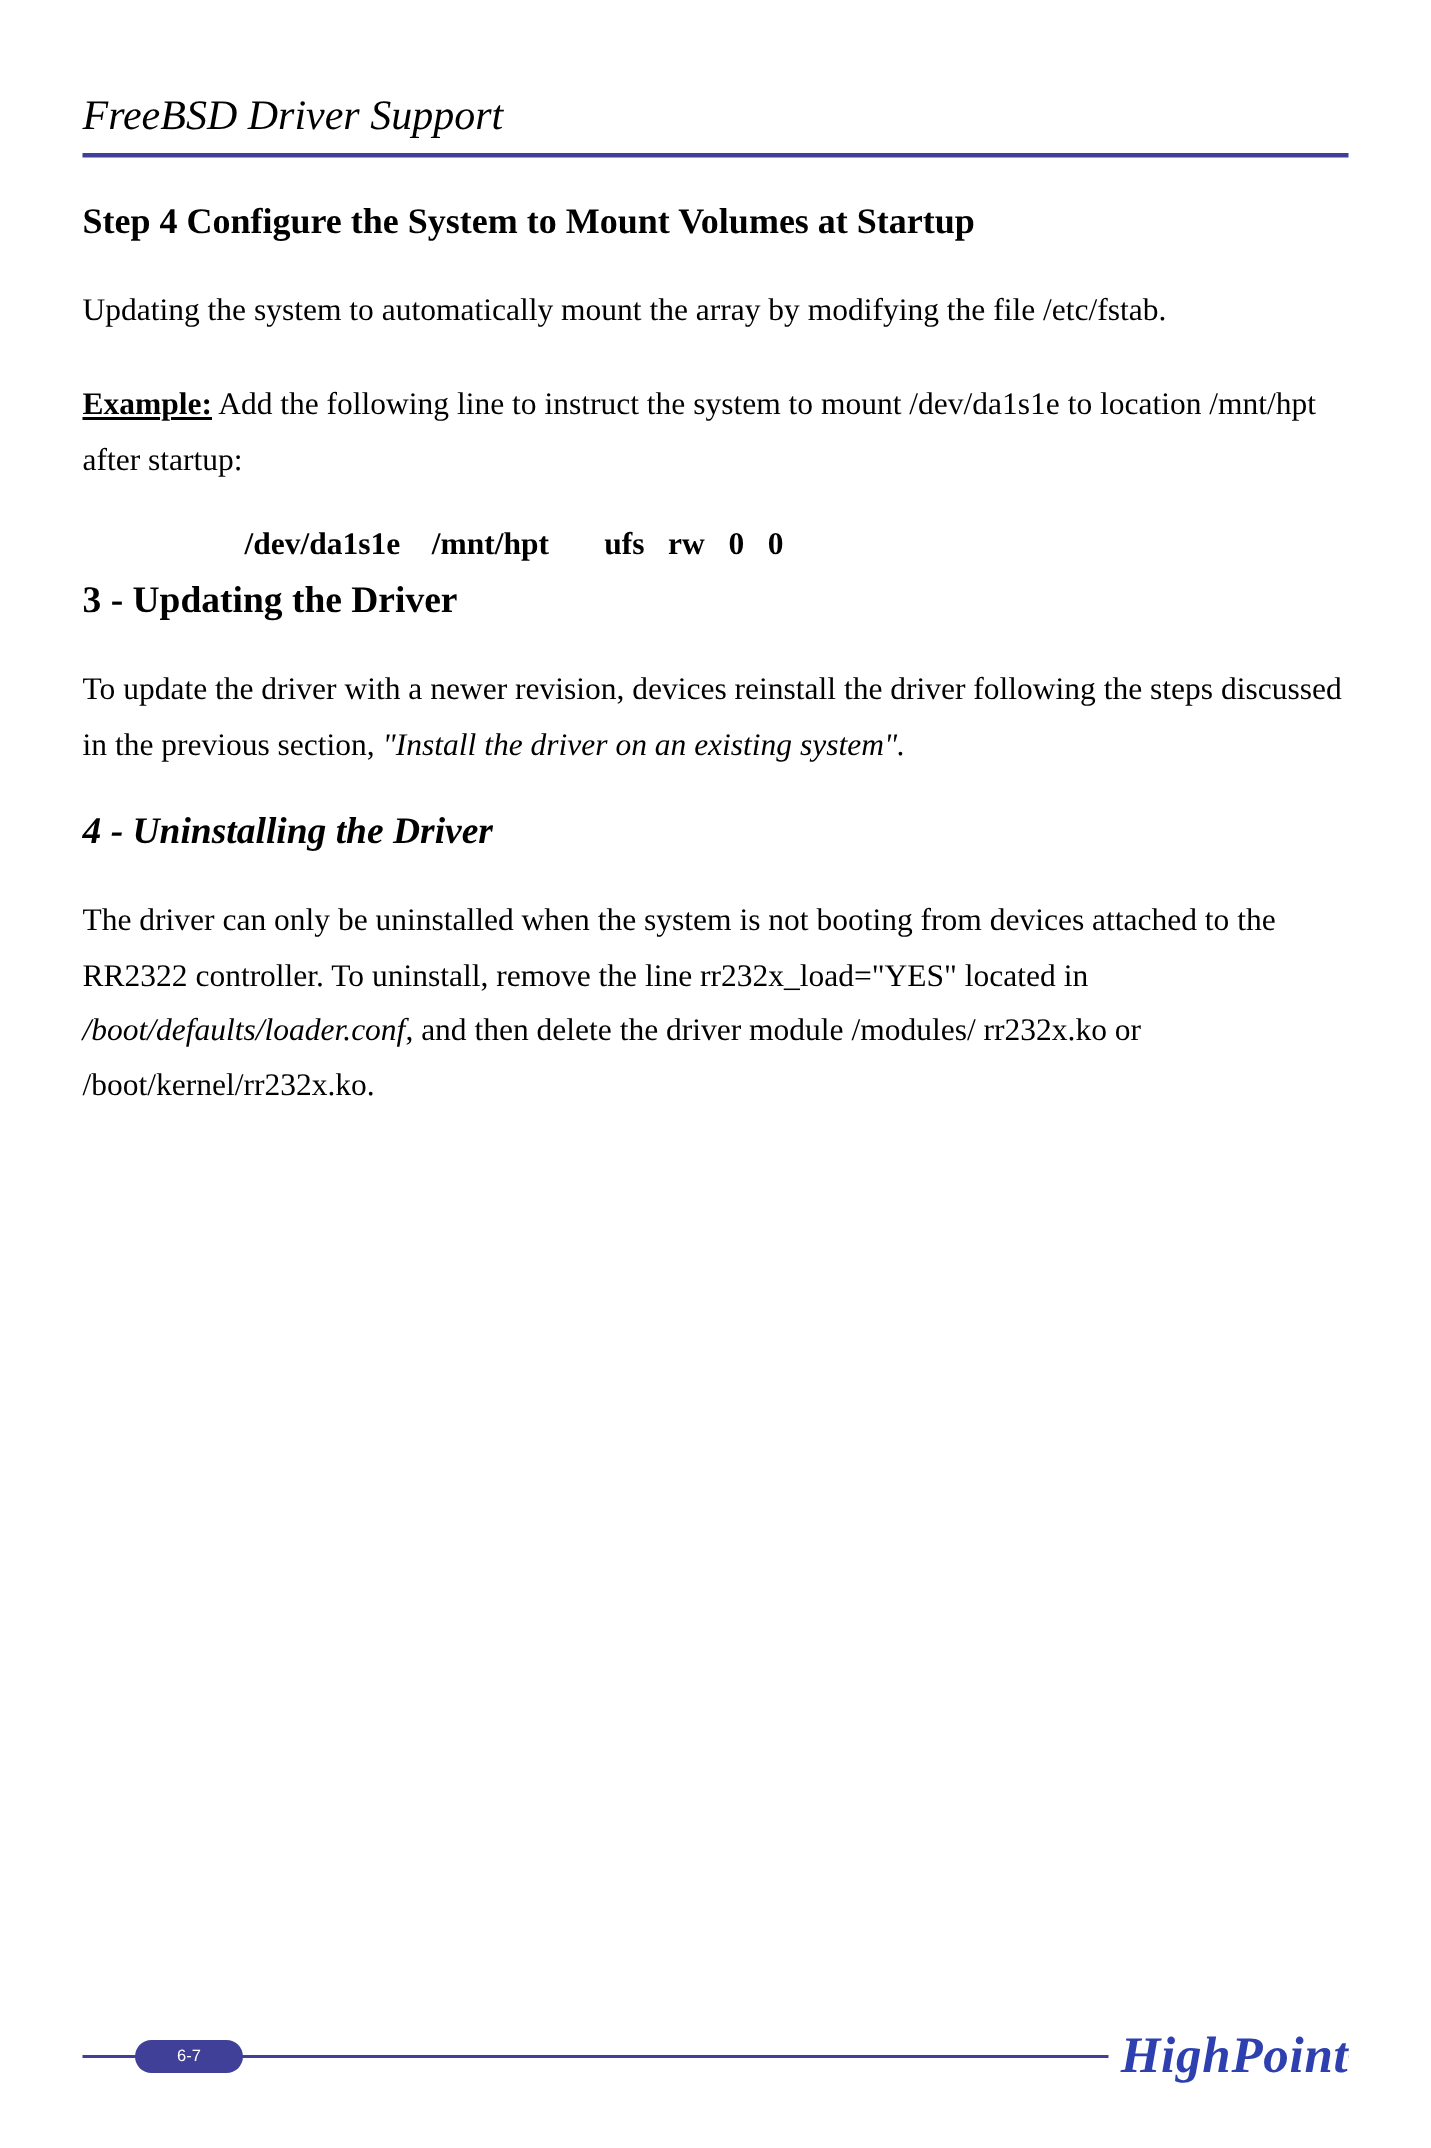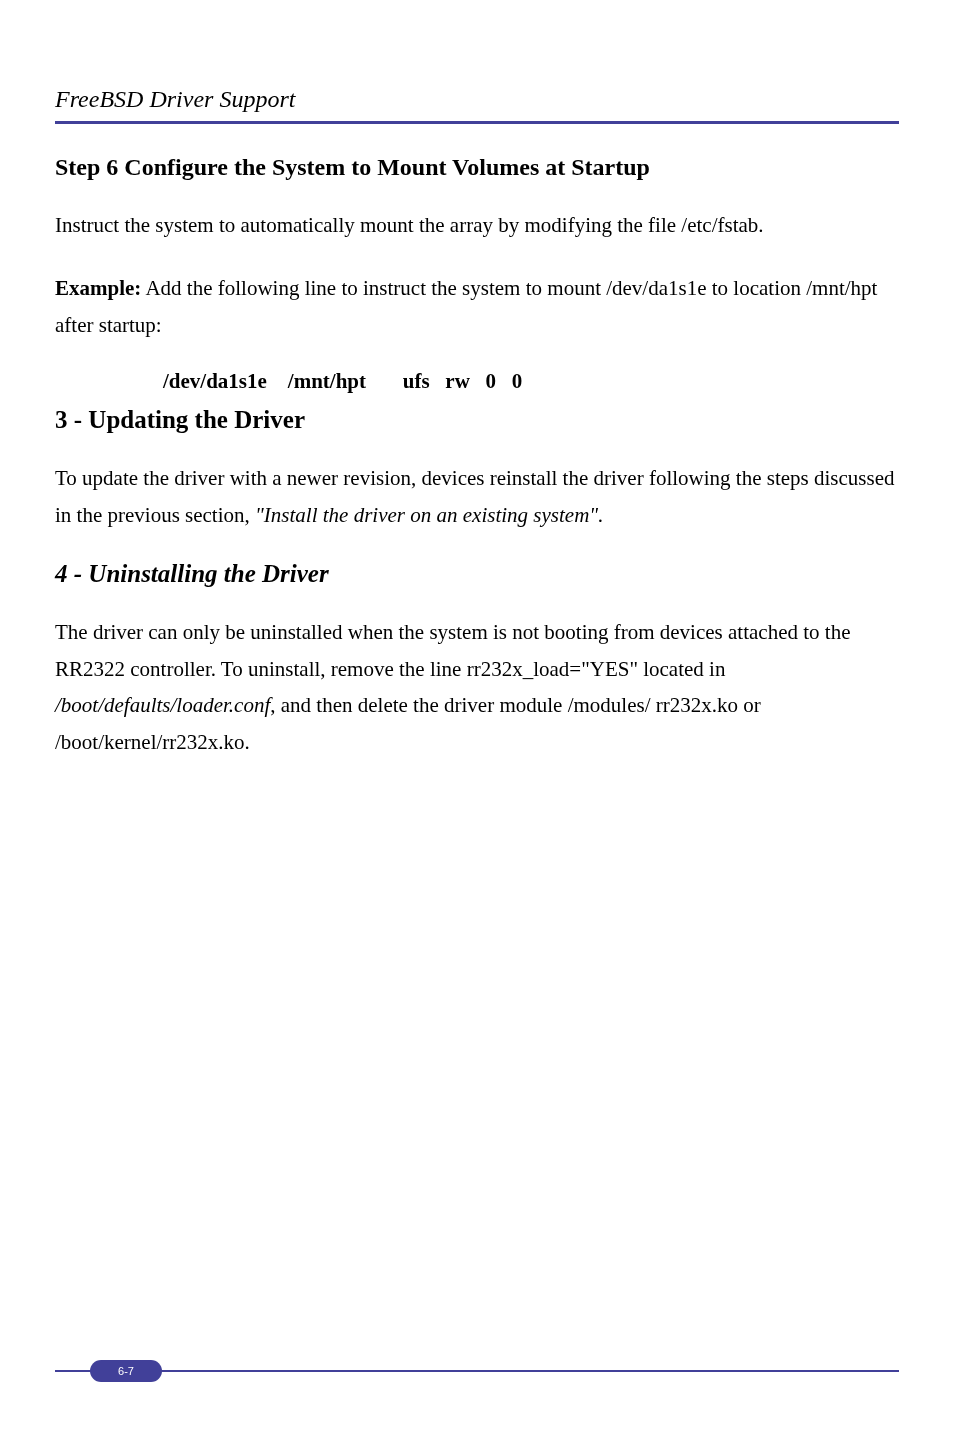--- a/index.html
+++ b/index.html
@@ -7,40 +7,39 @@
     width: 954px;
     height: 1432px;
     background: #fff;
     font-family: "Times New Roman", Times, serif;
     color: #000;
     position: relative;
     padding: 62px 55px 0 55px;
   }
   .running-head {
     font-style: italic;
-    font-size: 24px;
+    font-size: 28px;
     margin-bottom: 8px;
-    margin-top: 24px;
   }
   .hr-thick {
     border: none;
     border-top: 3px solid #414099;
     margin-bottom: 30px;
   }
   .h-step {
     font-weight: bold;
     font-size: 24px;
     margin-bottom: 26px;
   }
   .para {
     font-size: 21px;
     line-height: 1.75;
     margin-bottom: 26px;
   }
-  .para .bold { font-weight: bold; }
+  .para .bold { font-weight: bold; text-decoration: underline; }
   .para .ital { font-style: italic; }
   .code-line {
     font-size: 21px;
     font-weight: bold;
     padding-left: 108px;
     white-space: pre;
   }
   .h-sec {
     font-weight: bold;
     font-size: 25px;
@@ -88,23 +87,23 @@
     padding-left: 8px;
     letter-spacing: 0.5px;
   }
 </style>
 </head>
 <body>
 
 <div class="running-head">FreeBSD Driver Support</div>
 <hr class="hr-thick">
 
-<div class="h-step">Step 6 Configure the System to Mount Volumes at Startup</div>
+<div class="h-step">Step 4 Configure the System to Mount Volumes at Startup</div>
 
-<div class="para">Instruct the system to automatically mount the array by modifying the file /etc/fstab.</div>
+<div class="para">Updating the system to automatically mount the array by modifying the file /etc/fstab.</div>
 
 <div class="para">
   <span class="bold">Example:</span><span> Add the following line to instruct the system to mount /dev/da1s1e to location /mnt/hpt after startup:</span>
 </div>
 
 <div class="code-line">/dev/da1s1e    /mnt/hpt       ufs   rw   0   0</div>
 
 <div class="h-sec">3 - Updating the Driver</div>
 
 <div class="para">
@@ -113,13 +112,14 @@
 
 <div class="h-sec" style="margin-top:6px;font-style:italic;">4 - Uninstalling the Driver</div>
 
 <div class="para" style="margin-bottom:12px;">
   <span>The driver can only be uninstalled when the system is not booting from devices attached to the RR2322 controller. To uninstall, remove the line rr232x_load="YES" located in </span><span class="ital">/boot/defaults/loader.conf</span><span>, and then delete the driver module /modules/ rr232x.ko or /boot/kernel/rr232x.ko.</span>
 </div>
 
 <div class="footer">
   <div class="footer-line"></div>
   <div class="page-pill">6-7</div>
+  <div class="brand">HighPoint</div>
 </div>
 
 </body></html>

